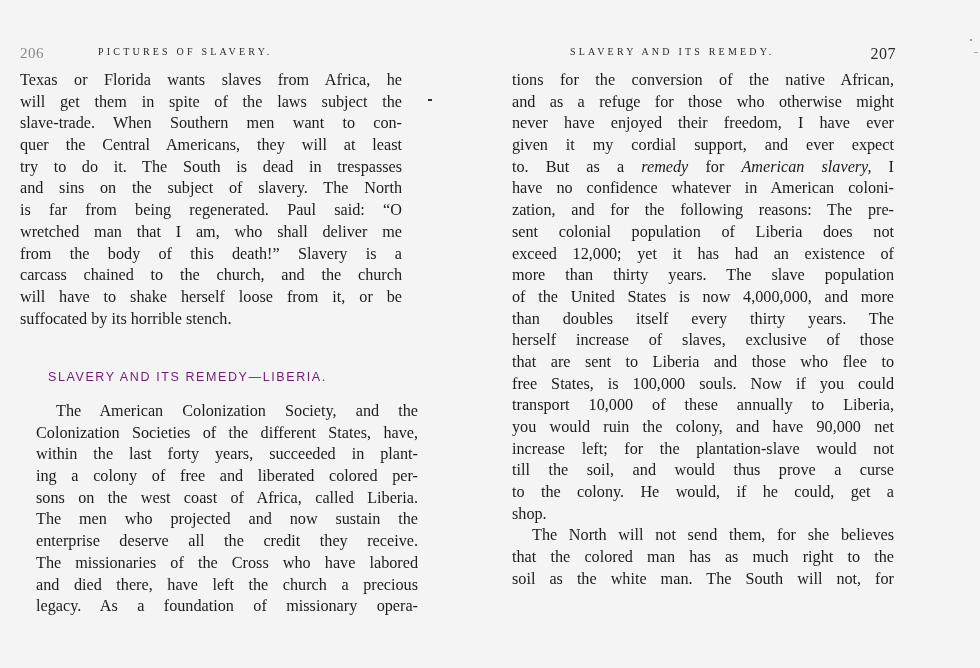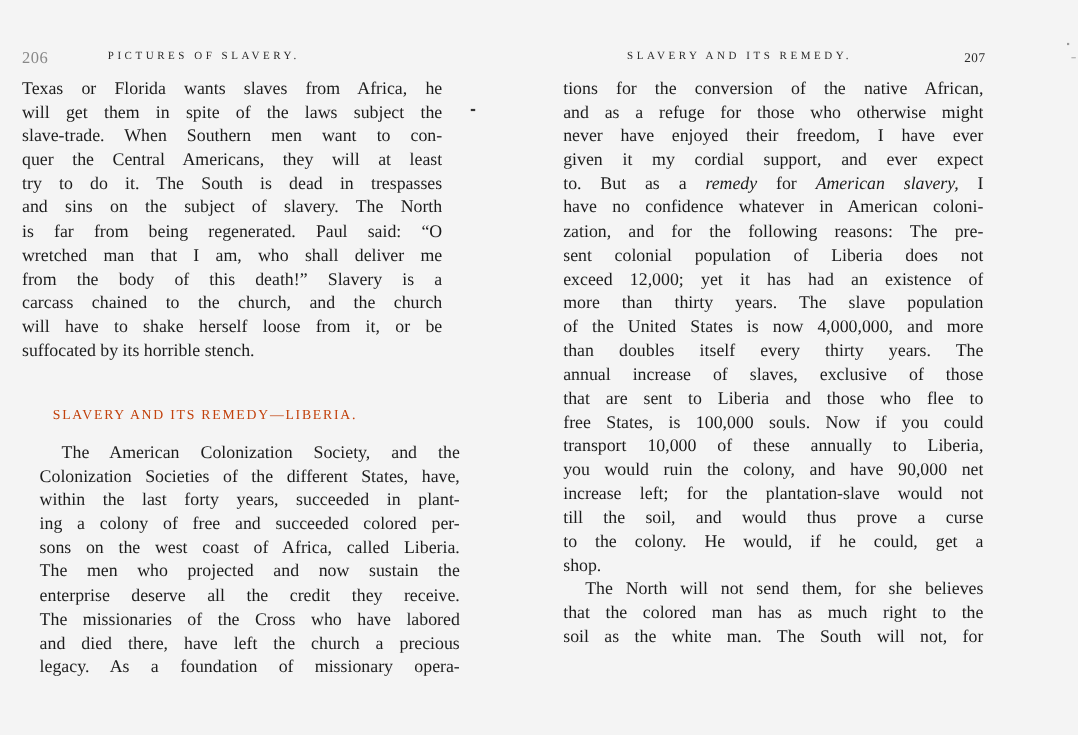--- a/index.html
+++ b/index.html
@@ -34,21 +34,21 @@
     font-family: "Liberation Serif", "DejaVu Serif", serif;
   }
   .running-head .pnum {
     position: absolute;
     letter-spacing: 0.5px;
     font-size: 15px;
     top: -1px;
   }
   .page-left .running-head .pnum { left: 0; color: #888; }
   .page-left .running-head .title { position: absolute; left: 78px; }
-  .page-right .running-head .pnum { right: -2px; font-size: 12px; }
+  .page-right .running-head .pnum { right: -2px; font-size: 16px; }
   .page-right .running-head .title { position: absolute; left: 58px; }
 
   .body-text {
     position: absolute;
     left: 0;
     width: 382px;
     font-family: "Liberation Serif", "DejaVu Serif", serif;
     font-size: 16.2px;
     line-height: 21.7px;
     text-align: justify;
@@ -62,24 +62,24 @@
     overflow: hidden;
   }
   .line.last { text-align-last: left; }
   .line.indent { padding-left: 20px; }
 
   .section-heading {
     position: absolute;
     top: 370px;
     left: 28px;
     width: 340px;
-    font-family: Liberation Serif, serif;
+    font-family: Liberation Sans, sans-serif;
     font-size: 12.5px;
     letter-spacing: 1.6px;
-    color: #c2410c;
+    color: #701a75;
   }
 
   .mark {
     position: absolute;
     background: #333;
   }
   .mark-1 { left: 428px; top: 99px; width: 4px; height: 2px; }
   .mark-2 { left: 970px; top: 39px; width: 2px; height: 2px; background: #999; }
   .mark-3 { left: 974px; top: 52px; width: 4px; height: 1px; background: #aaa; }
 
@@ -108,21 +108,21 @@
     <span class="line">will have to shake herself loose from it, or be</span>
     <span class="line last">suffocated by its horrible stench.</span>
   </div>
 
   <div class="section-heading">SLAVERY AND ITS REMEDY—LIBERIA.</div>
 
   <div class="body-text" style="top:401px;margin-left:16px;">
     <span class="line indent">The American Colonization Society, and the</span>
     <span class="line">Colonization Societies of the different States, have,</span>
     <span class="line">within the last forty years, succeeded in plant-</span>
-    <span class="line">ing a colony of free and succeeded colored per-</span>
+    <span class="line">ing a colony of free and liberated colored per-</span>
     <span class="line">sons on the west coast of Africa, called Liberia.</span>
     <span class="line">The men who projected and now sustain the</span>
     <span class="line">enterprise deserve all the credit they receive.</span>
     <span class="line">The missionaries of the Cross who have labored</span>
     <span class="line">and died there, have left the church a precious</span>
     <span class="line">legacy.  As a foundation of missionary opera-</span>
   </div>
 </div>
 
 <div class="page page-right">
@@ -137,21 +137,21 @@
     <span class="line">never have enjoyed their freedom, I have ever</span>
     <span class="line">given it my cordial support, and ever expect</span>
     <span class="line"><span>to.  But as a </span><em>remedy</em><span> for </span><em>American slavery,</em><span> I</span></span>
     <span class="line">have no confidence whatever in American coloni-</span>
     <span class="line">zation, and for the following reasons: The pre-</span>
     <span class="line">sent colonial population of Liberia does not</span>
     <span class="line">exceed 12,000; yet it has had an existence of</span>
     <span class="line">more than thirty years.  The slave population</span>
     <span class="line">of the United States is now 4,000,000, and more</span>
     <span class="line">than doubles itself every thirty years.  The</span>
-    <span class="line">annual increase of slaves, exclusive of those</span>
+    <span class="line">herself increase of slaves, exclusive of those</span>
     <span class="line">that are sent to Liberia and those who flee to</span>
     <span class="line">free States, is 100,000 souls.  Now if you could</span>
     <span class="line">transport 10,000 of these annually to Liberia,</span>
     <span class="line">you would ruin the colony, and have 90,000 net</span>
     <span class="line">increase left; for the plantation-slave would not</span>
     <span class="line">till the soil, and would thus prove a curse</span>
     <span class="line">to the colony.  He would, if he could, get a</span>
     <span class="line last">shop.</span>
     <span class="line indent">The North will not send them, for she believes</span>
     <span class="line">that the colored man has as much right to the</span>

